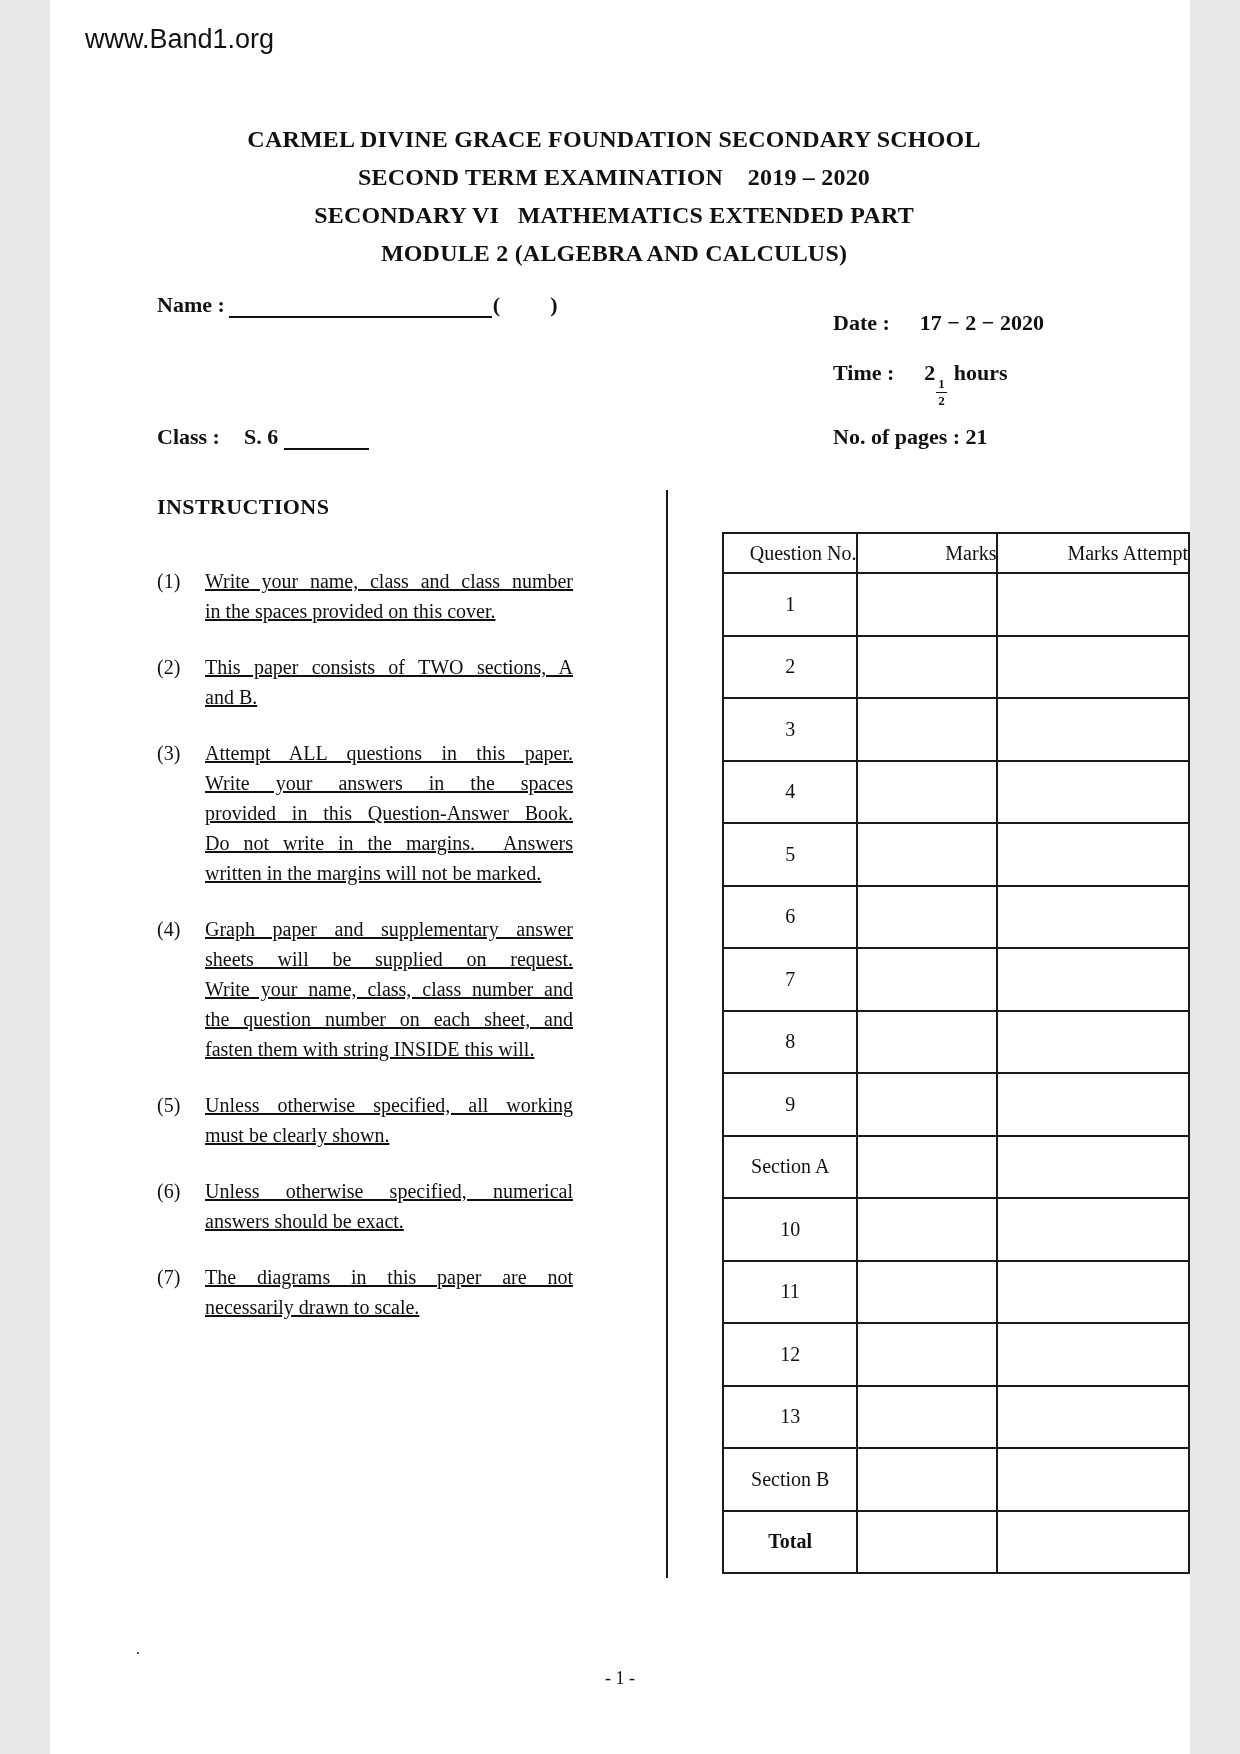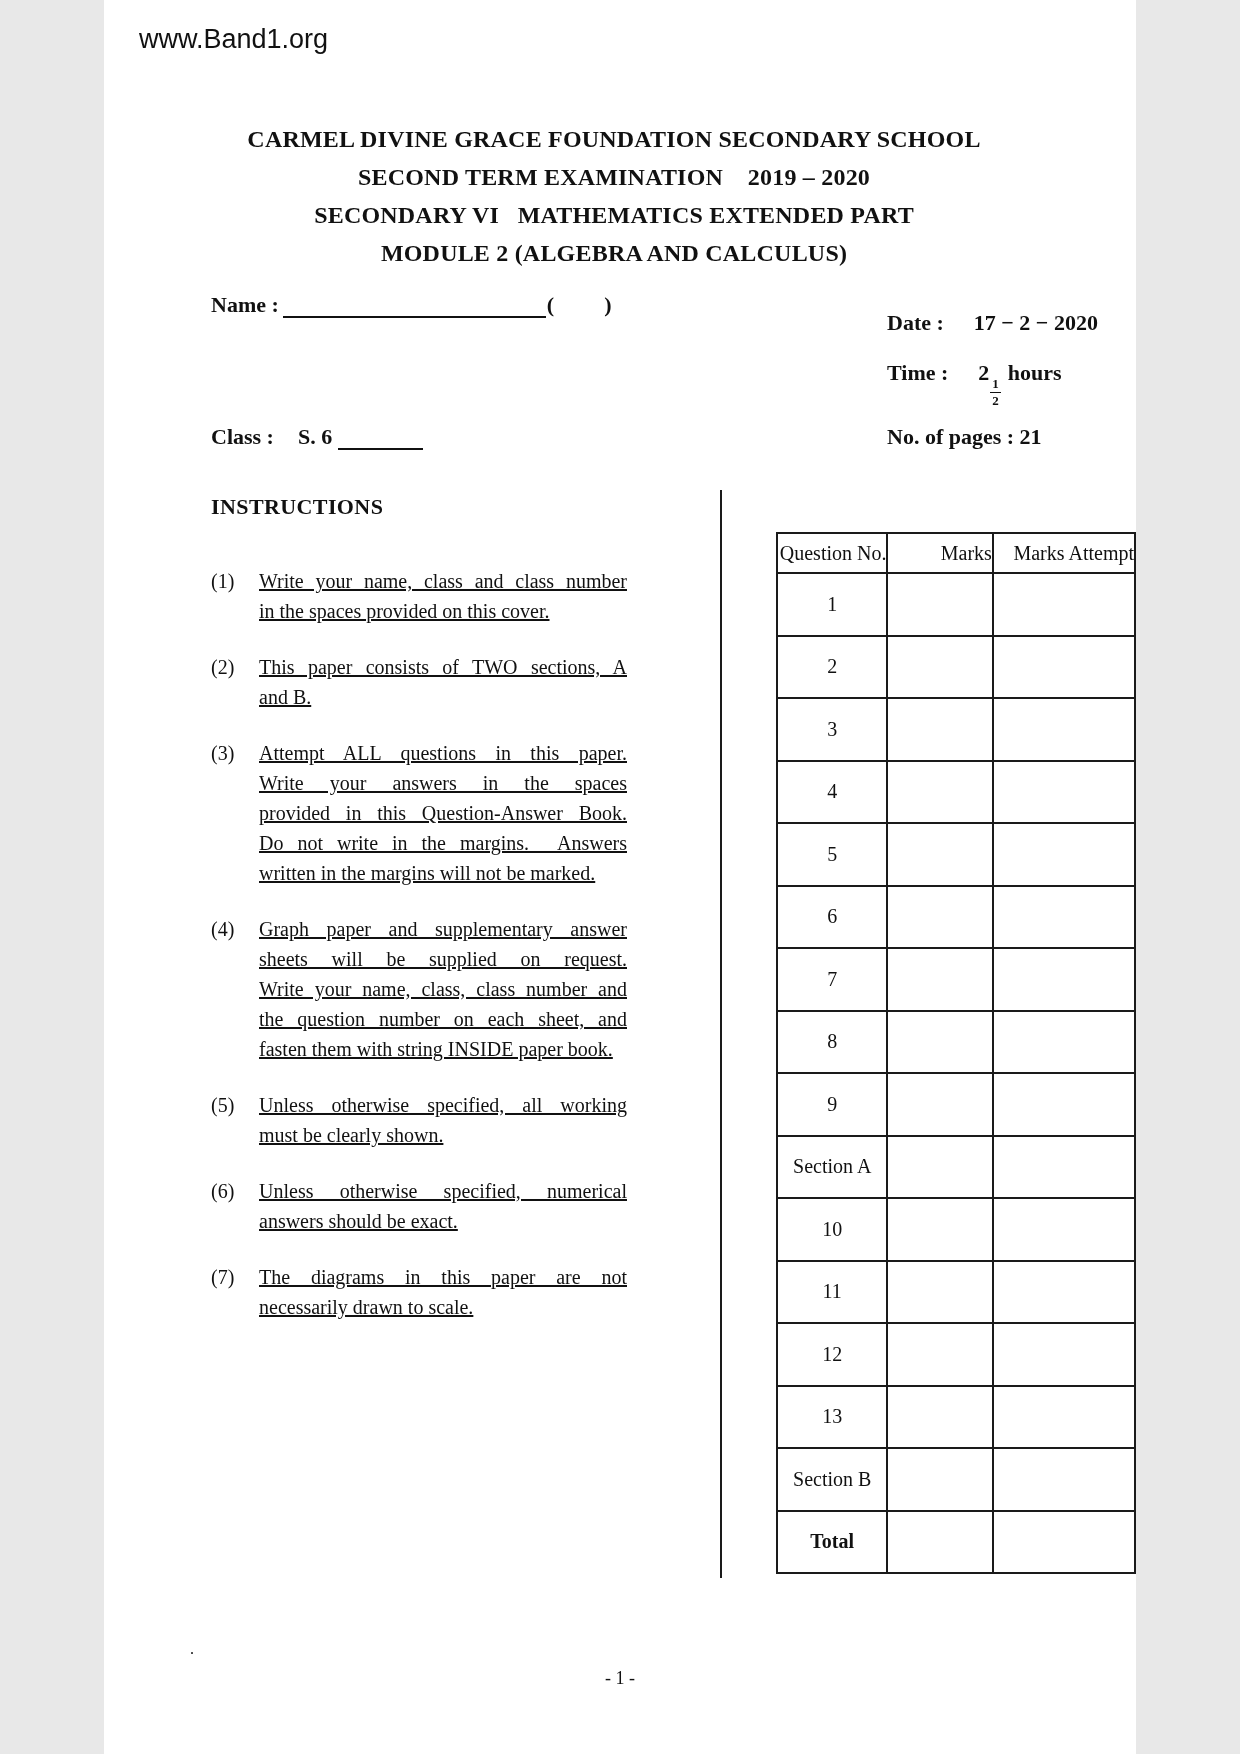--- a/index.html
+++ b/index.html
@@ -1,18 +1,18 @@
 <!DOCTYPE html>
 <html><head>
 <meta charset="utf-8">
 <style>
   html,body{margin:0;padding:0;background:#e8e8e8;}
   .page{
     position:relative;
-    width:1032px;height:1754px;
+    width:1140px;height:1754px;
     margin:0 auto;
     background:#ffffff;
     color:#111111;
     font-family:"Liberation Serif", serif;
     overflow:hidden;
   }
   .watermark{
     position:absolute;left:35px;top:24px;
     font-family:"Liberation Sans", sans-serif;
     font-size:27px;color:#111;
@@ -158,21 +158,21 @@
           <div class="instr-line last">written in the margins will not be marked.</div>
         </div>
       </div>
       <div class="instr-item">
         <span class="instr-num">(4)</span>
         <div class="instr-text">
           <div class="instr-line">Graph paper and supplementary answer</div>
           <div class="instr-line">sheets will be supplied on request.</div>
           <div class="instr-line">Write your name, class, class number and</div>
           <div class="instr-line">the question number on each sheet, and</div>
-          <div class="instr-line last">fasten them with string INSIDE paper book.</div>
+          <div class="instr-line last">fasten them with string INSIDE this will.</div>
         </div>
       </div>
       <div class="instr-item">
         <span class="instr-num">(5)</span>
         <div class="instr-text">
           <div class="instr-line">Unless otherwise specified, all working</div>
           <div class="instr-line last">must be clearly shown.</div>
         </div>
       </div>
       <div class="instr-item">

